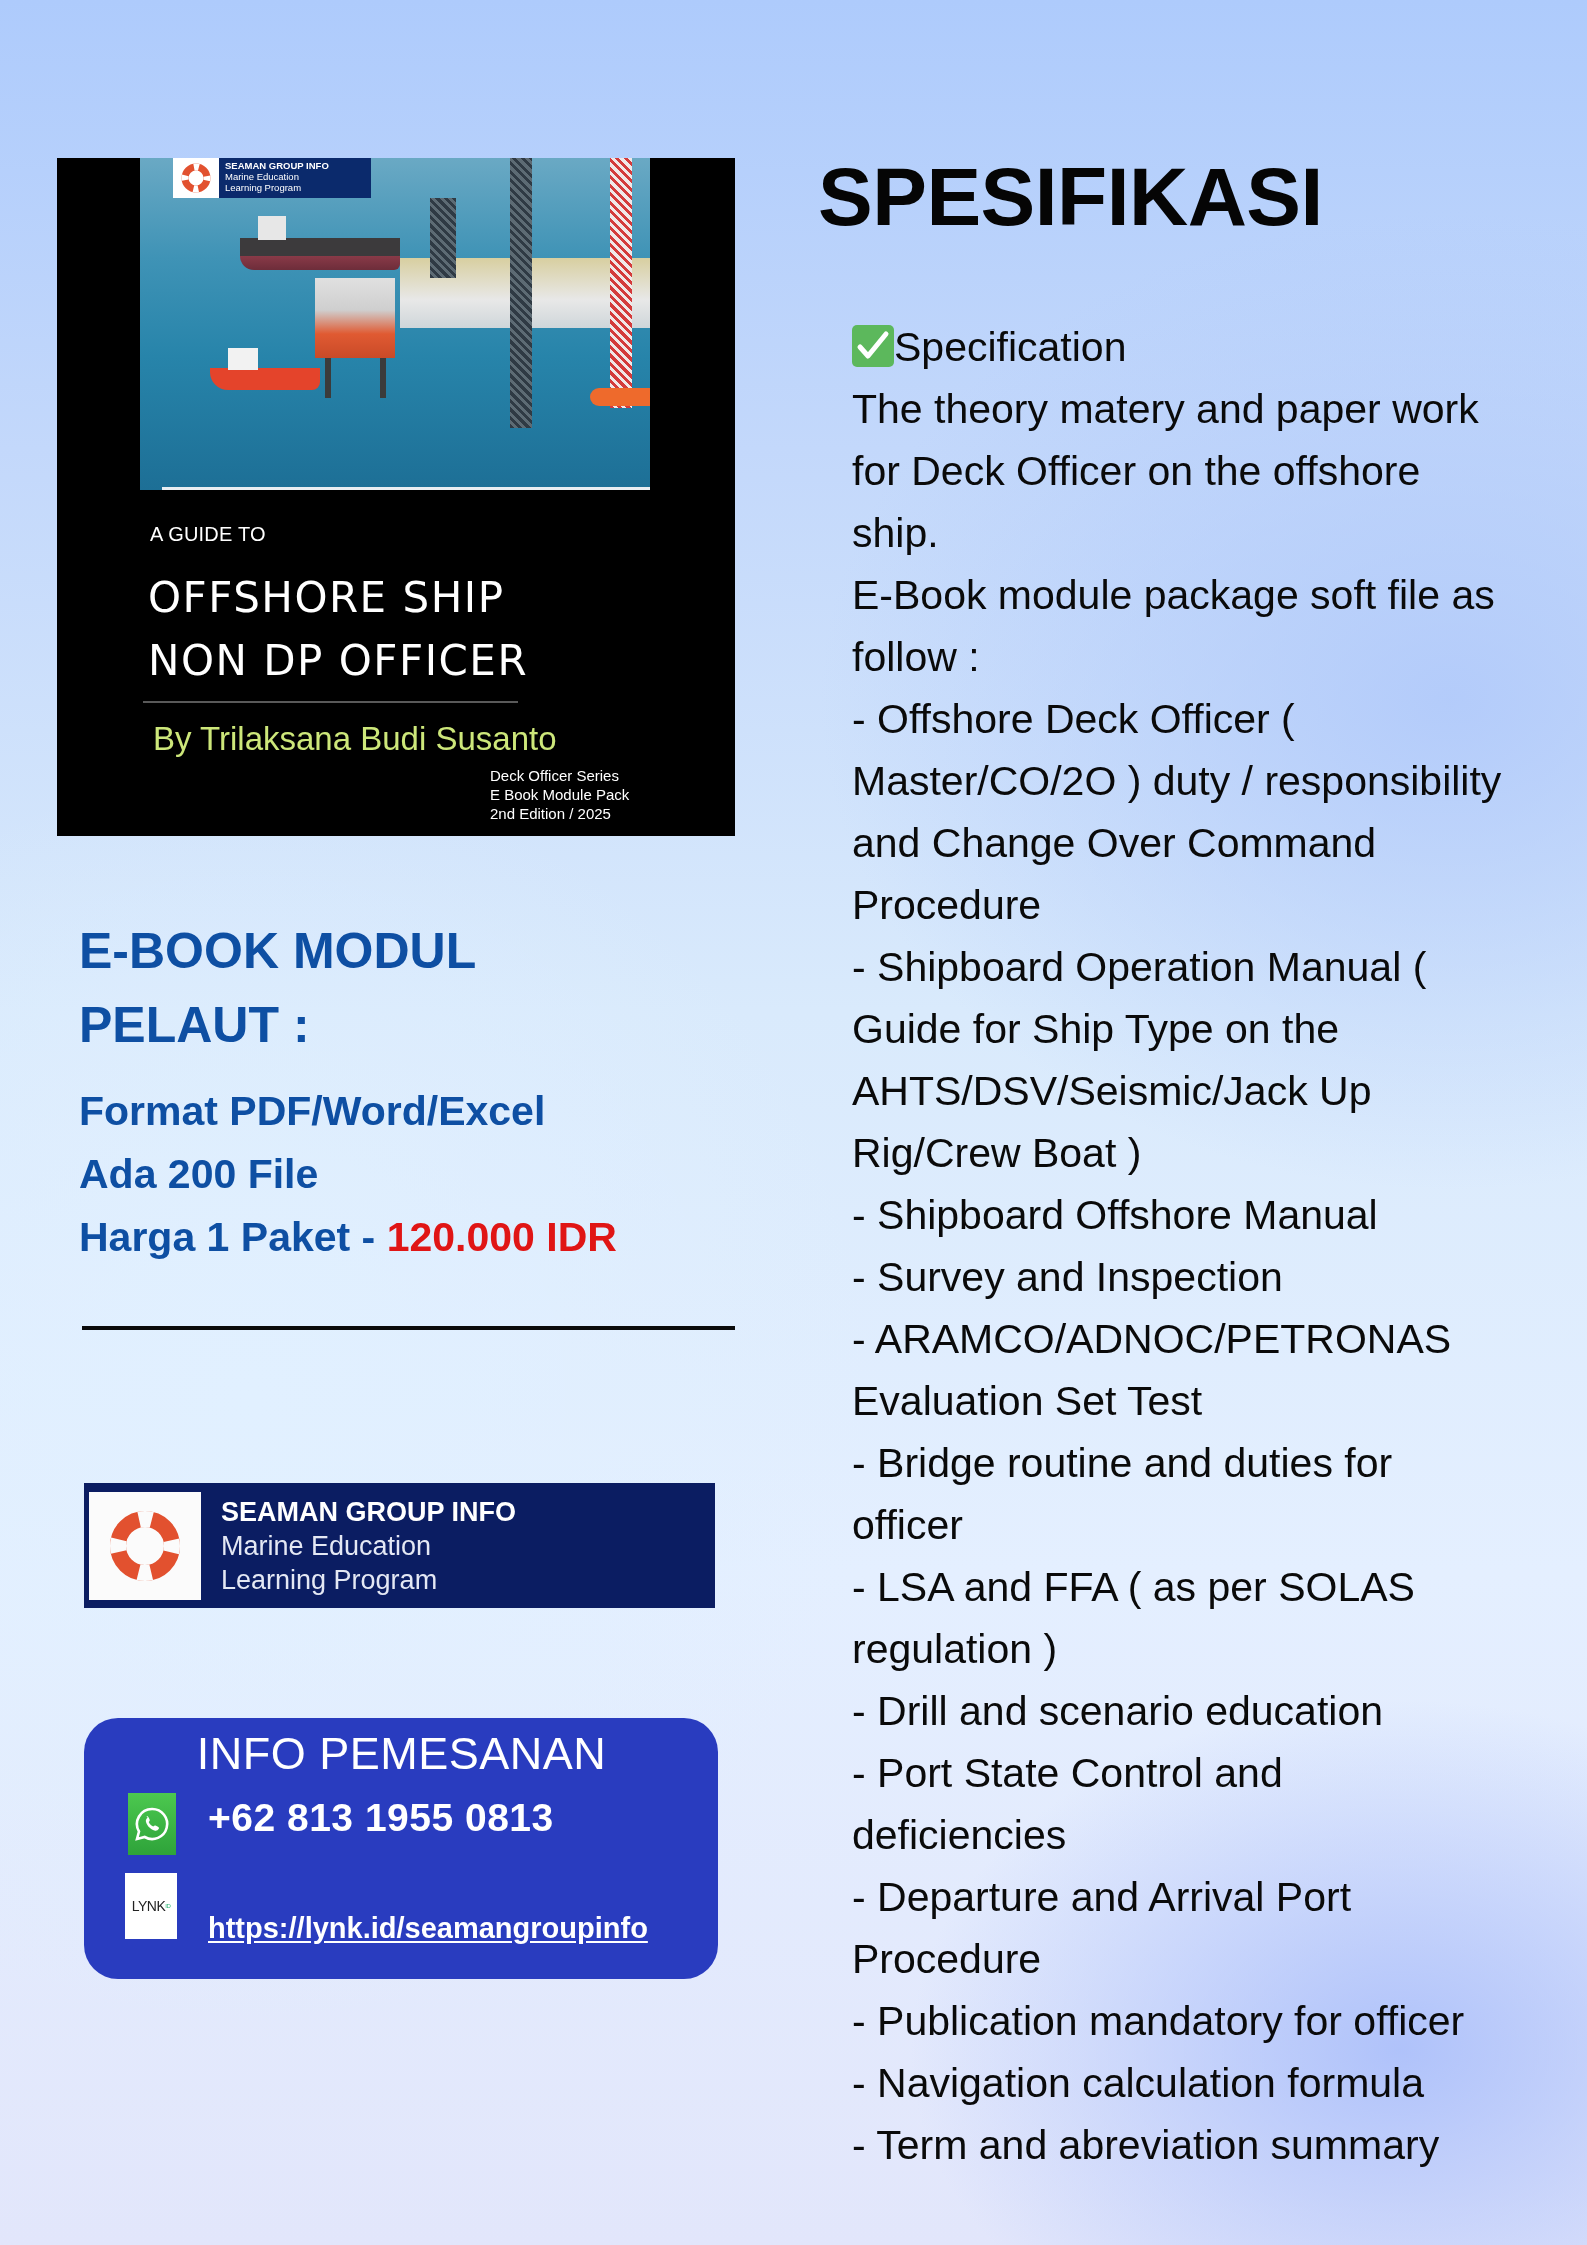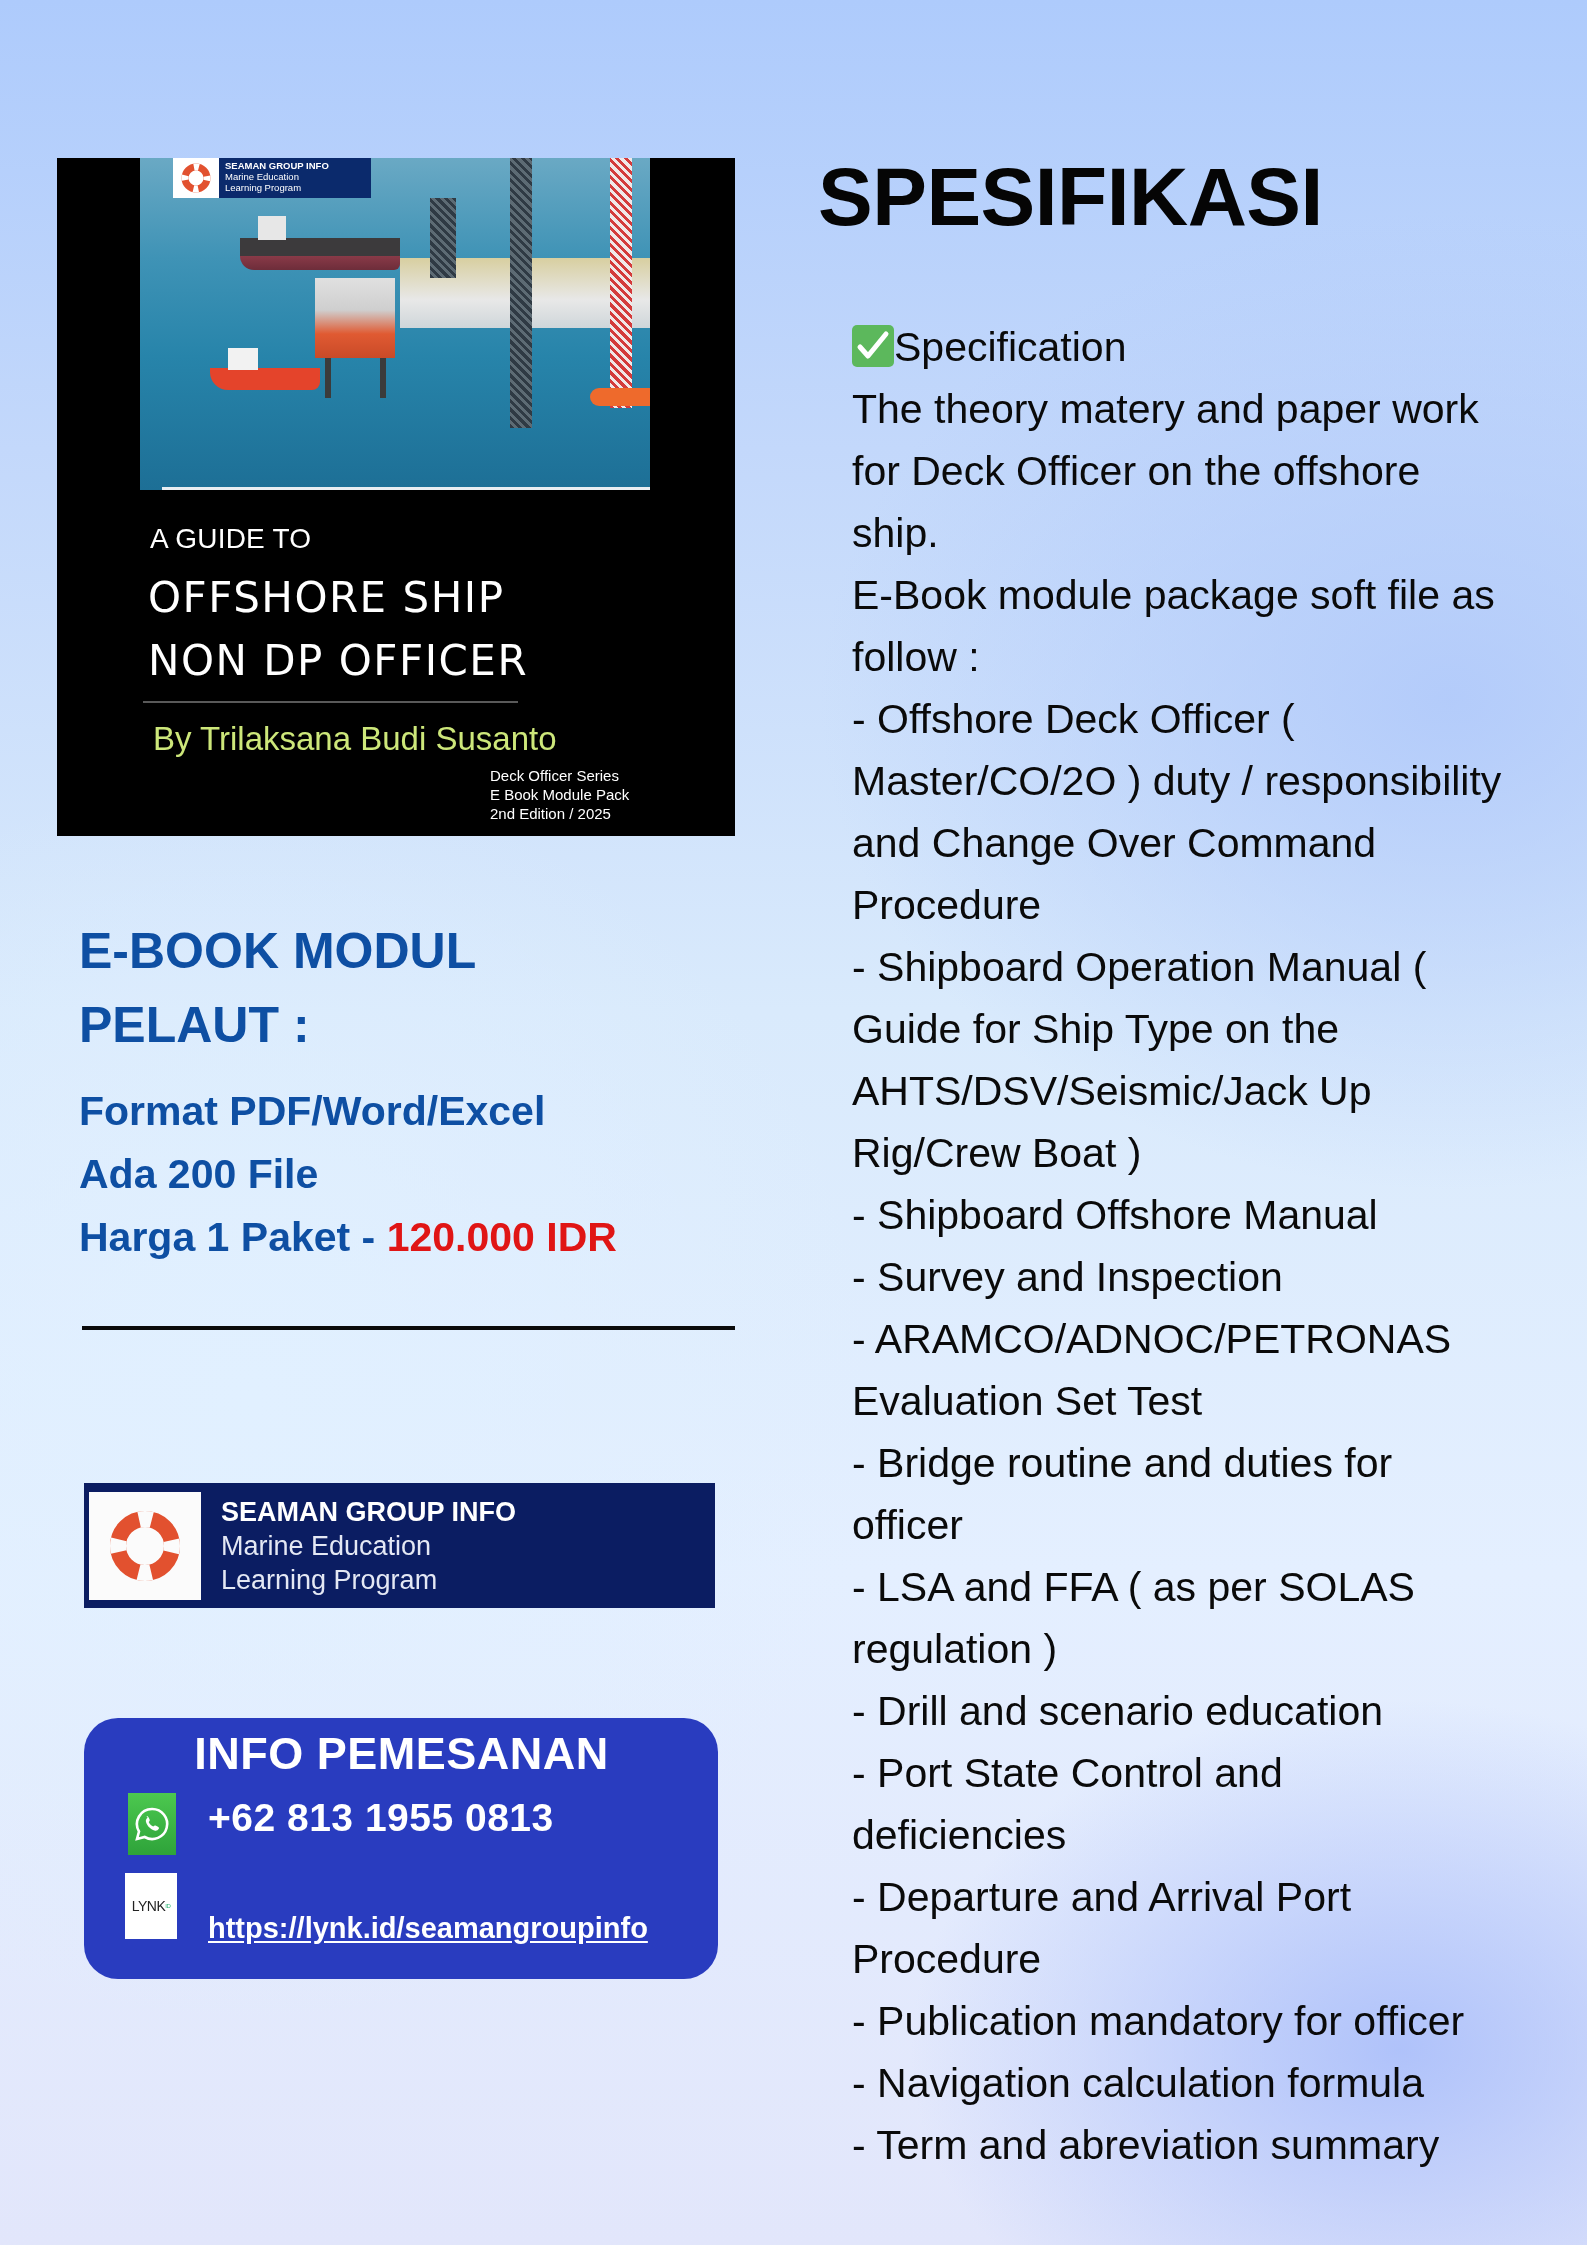--- a/index.html
+++ b/index.html
@@ -67,21 +67,21 @@
     background: #0b2a6c;
   }
   .cover-badge .logo-box {
     width: 46px; height: 40px; background: #fff; display: flex; align-items: center; justify-content: center;
   }
   .cover-badge .txt {
     padding: 2px 6px; color: #fff; font-size: 9.5px; line-height: 11px;
   }
   .cover-badge .txt b { font-size: 9.5px; }
   .cover-guide {
-    position: absolute; left: 93px; top: 365px; color: #fff; font-size: 28px; letter-spacing: 0.2px;
+    position: absolute; left: 93px; top: 365px; color: #fff; font-size: 20px; letter-spacing: 0.2px;
   }
   .cover-title {
     position: absolute; left: 91px; top: 408px; color: #fff; font-weight: normal;
     font-size: 42px; line-height: 63px; letter-spacing: 1.5px;
     font-family: "DejaVu Sans", sans-serif;
   }
   .cover-rule {
     position: absolute; left: 86px; top: 543px; width: 375px; height: 2px; background: #595959;
   }
   .cover-author {
@@ -120,21 +120,21 @@
   .brand-text .b { font-weight: bold; }
   .brand-text .l { color: #e4e8f4; }
 
   
   .info-box {
     position: absolute; left: 84px; top: 1718px; width: 634px; height: 261px;
     background: #293cbf; border-radius: 34px;
   }
   .info-title {
     position: absolute; left: 1px; right: 0; top: 10px; text-align: center;
-    color: #fff; font-weight: bold; font-size: 45px; letter-spacing: 0.5px;
+    color: #fff; font-weight: normal; font-size: 45px; letter-spacing: 0.5px;
   }
   .wa-icon {
     position: absolute; left: 44px; top: 75px; width: 48px; height: 62px;
     background: linear-gradient(180deg, #4cc84f, #2ea33a);
     display: flex; align-items: center; justify-content: center;
   }
   .phone {
     position: absolute; left: 124px; top: 78px; color: #fff; font-weight: bold; font-size: 39px; letter-spacing: 0.5px;
   }
   .lynk-icon {

